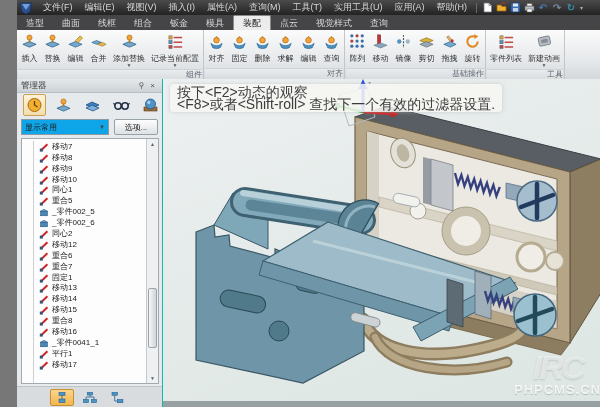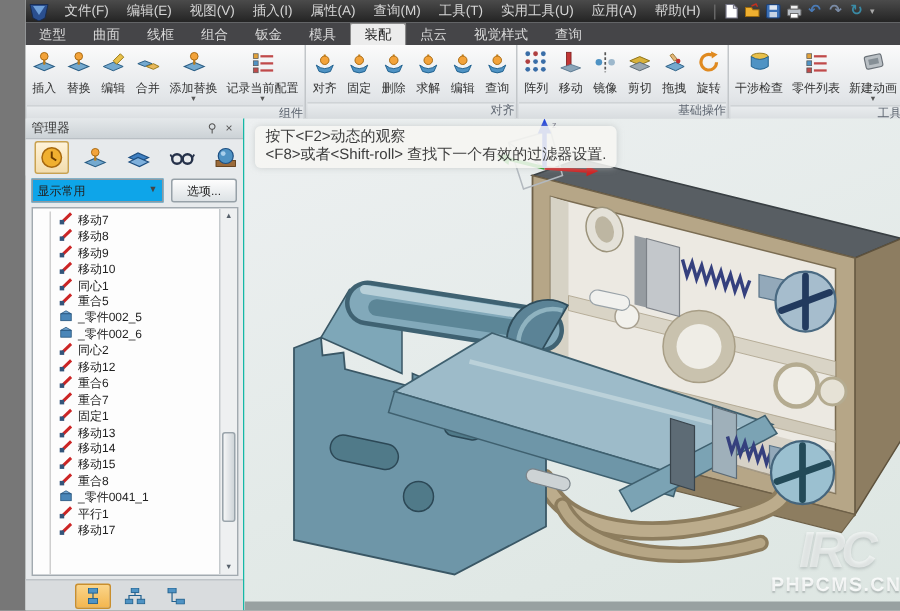--- a/index.html
+++ b/index.html
@@ -19,56 +19,56 @@
   .tabbar{position:absolute;left:0;top:15px;width:600px;height:15px;background:#454548;display:flex;align-items:flex-end;color:#d9d9d9;font-size:9px;}
   .rtab{padding:1px 9px 1px 9px;line-height:12px;cursor:default;}
   .rtab.active{background:#ececec;color:#1a1a1a;border-radius:2px 2px 0 0;border:1px solid #8a8a8a;border-bottom:none;}
   
   .ribbon{position:absolute;left:0;top:30px;width:600px;height:49px;
     background:linear-gradient(#fbfbfb,#e3e6e9 70%,#d3d7da);border-bottom:1px solid #a9adb1;display:flex;}
   .rgroup{display:flex;flex-direction:column;border-right:1px solid #c2c6c9;padding:1px 1px 0 1px;}
   .rbtns{display:flex;flex:1;}
   .rbtn{display:flex;flex-direction:column;align-items:center;justify-content:flex-start;padding:1px 2px 0 2px;cursor:default;border:1px solid transparent;border-radius:2px;}
   .rbtn svg{width:17px;height:17px;}
-  .rlabel{font-size:8px;color:#333;white-space:nowrap;line-height:9px;font-family:Liberation Mono, monospace;}
+  .rlabel{font-size:8px;color:#333;white-space:nowrap;line-height:9px;}
   .rcaret{font-size:5px;color:#555;line-height:5px;}
   .glabel{font-size:8px;color:#5d6570;text-align:right;line-height:10px;background:linear-gradient(#e9ecee,#d8dcdf);border-top:1px solid #cfd3d6;}
   
   .panel{position:absolute;left:0;top:79px;width:145px;height:328px;background:#e7eaec;border-right:1px solid #14b8a6;display:flex;flex-direction:column;}
   .ptitle{height:13px;display:flex;align-items:center;background:linear-gradient(#e4e8ea,#ccd2d6);font-size:8.5px;color:#333;padding:0 4px;border-bottom:1px solid #b9bfc4;}
   .ptitle .sp{flex:1;}
   .pico{font-size:8px;color:#555;padding:0 3px;cursor:default;}
   .ptools{height:24px;display:flex;align-items:center;gap:6px;padding-left:6px;background:#e7eaec;}
   .ptool{width:21px;height:20px;display:flex;align-items:center;justify-content:center;border:1px solid transparent;border-radius:2px;}
   .ptool.sel{border-color:#caa24f;background:linear-gradient(#fff3d8,#f3ddae);}
   .ptool svg{width:17px;height:16px;}
   .pfilter{height:20px;display:flex;align-items:center;gap:5px;padding:0 4px;}
   .pselect{flex:1;height:14px;background:#0ea5e9;border:1px solid #8d99a2;display:flex;align-items:center;font-size:8px;color:#222;padding:0 3px;}
   .pselect .sp{flex:1;}
   .pselect .car{font-size:6px;color:#444;}
   .pbtn{width:42px;height:14px;background:linear-gradient(#fdfdfd,#dde2e5);border:1px solid #97a1a8;border-radius:2px;font-size:8px;color:#222;display:flex;align-items:center;justify-content:center;}
   .ptreewrap{flex:1;margin:1px 3px 2px 4px;background:#fdfdfd;border:1px solid #a2aab0;position:relative;overflow:hidden;}
   .ptree{position:absolute;left:0;top:2px;right:11px;bottom:0;
      background:linear-gradient(#cfcfcf,#cfcfcf) no-repeat 11px 0/1px 100%;}
-  .titem{height:10.9px;display:flex;align-items:flex-start;font-size:8px;color:#222;padding-left:6px;white-space:nowrap;}
+  .titem{height:10.9px;display:flex;align-items:flex-end;font-size:8px;color:#222;padding-left:6px;white-space:nowrap;}
   .titem .tic{width:10px;height:9px;margin:0 3px 0 11px;flex:none;}
   .titem .tic svg{width:10px;height:9px;display:block;}
   .vsb{position:absolute;right:0;top:0;bottom:0;width:11px;background:#eef0f1;border-left:1px solid #c5cacd;display:flex;flex-direction:column;align-items:center;font-size:5px;color:#56606a;}
   .vsb .arr{height:10px;display:flex;align-items:center;}
   .vsb .track{flex:1;width:100%;position:relative;}
   .vsb .thumb{position:absolute;left:1px;right:1px;top:62%;height:26%;background:linear-gradient(90deg,#f5f6f7,#cfd5d9);border:1px solid #9aa4ab;border-radius:2px;}
   .pbottom{height:20px;display:flex;align-items:center;justify-content:center;gap:4px;background:#d9dcde;border-top:1px solid #bfc4c8;}
   .pbb{width:22px;height:15px;border:1px solid transparent;border-radius:2px;display:flex;align-items:center;justify-content:center;}
   .pbb.sel{background:linear-gradient(#fbd58a,#f3b64f);border-color:#c98f2e;}
   .pbb svg{width:14px;height:11px;}
   
   .viewport{position:absolute;left:146px;top:79px;width:454px;height:328px;
     background:linear-gradient(160deg,#edf0f1 0%,#e3eae8 55%,#dde6e2 100%);overflow:hidden;}
   .vbottom{position:absolute;left:0;bottom:0;width:100%;height:6px;background:#98a1a1;}
-  .hint{position:absolute;left:7px;top:5px;background:rgba(246,246,243,.88);border-radius:4px;padding:2px 7px;font-size:10px;color:#3c3c3c;line-height:12px;box-shadow:0 0 4px rgba(180,185,185,.6);}
+  .hint{position:absolute;left:7px;top:5px;background:rgba(246,246,243,.88);border-radius:4px;padding:2px 7px;font-size:14px;color:#3c3c3c;line-height:12px;box-shadow:0 0 4px rgba(180,185,185,.6);}
   .wm{position:absolute;right:16px;bottom:10px;text-align:center;color:rgba(255,255,255,.8);}
   .wmlogo{font-size:34px;font-weight:bold;font-style:italic;letter-spacing:-3px;color:rgba(255,255,255,.5);line-height:30px;text-shadow:0 1px 2px rgba(150,160,160,.45);}
   .wmtext{font-size:13px;font-weight:bold;letter-spacing:1px;text-shadow:0 1px 1px rgba(140,150,150,.55);}
   svg.model{position:absolute;left:0;top:0;}
 </style>
 </head>
 <body>
 
 <div id="app">
 
@@ -308,27 +308,20 @@
               </svg></span>
             <span class="rlabel">旋转</span>
           </div>
         </div>
         <div class="glabel">基础操作</div>
       </div>
       <div class="rgroup">
         <div class="rbtns">
           <div class="rbtn">
             <span><svg viewBox="0 0 18 18">
-                <ellipse cx="9" cy="5" rx="6" ry="2.4" fill="#e8c04a" stroke="#9a7a1a" stroke-width=".7"></ellipse>
-                <path d="M3 5v7q6 4 12 0V5q-6 4-12 0z" fill="#4f93c4" stroke="#21618f" stroke-width=".7"></path>
-              </svg></span>
-            <span class="rlabel">干涉检查</span>
-          </div>
-          <div class="rbtn">
-            <span><svg viewBox="0 0 18 18">
                 <rect x="2" y="3" width="3.4" height="3.4" fill="#e2a23a" stroke="#555" stroke-width=".5"></rect>
                 <rect x="2" y="8" width="3.4" height="3.4" fill="#4f93c4" stroke="#555" stroke-width=".5"></rect>
                 <rect x="2" y="13" width="3.4" height="3.4" fill="#c04a4a" stroke="#555" stroke-width=".5"></rect>
                 <rect x="7" y="4" width="9" height="1.6" fill="#c04a4a"></rect>
                 <rect x="7" y="9" width="9" height="1.6" fill="#c04a4a"></rect>
                 <rect x="7" y="14" width="9" height="1.6" fill="#c04a4a"></rect>
               </svg></span>
             <span class="rlabel">零件列表</span>
           </div>
           <div class="rbtn">
@@ -541,20 +534,29 @@
             <span>移动15</span>
           </div>
           <div class="titem">
             <span class="tic">
               <svg viewBox="0 0 10 9">
                 <line x1="2.2" y1="7.2" x2="8.4" y2="1.2" stroke="#cc2525" stroke-width="2"></line>
                 <rect x="0.8" y="5.6" width="3" height="3" fill="#33557a"></rect>
               </svg>
             </span>
             <span>重合8</span>
+          </div>
+          <div class="titem">
+            <span class="tic">
+              <svg viewBox="0 0 10 9">
+                <line x1="2.2" y1="7.2" x2="8.4" y2="1.2" stroke="#cc2525" stroke-width="2"></line>
+                <rect x="0.8" y="5.6" width="3" height="3" fill="#33557a"></rect>
+              </svg>
+            </span>
+            <span>移动16</span>
           </div>
           <div class="titem">
             <span class="tic">
               <svg viewBox="0 0 10 9">
                 <path d="M1.5 3.2L5 1.2l3.5 2z" fill="#77aad4" stroke="#1f4e77" stroke-width=".5"></path>
                 <rect x="1.5" y="3.2" width="7" height="4.6" fill="#4a86b8" stroke="#1f4e77" stroke-width=".5"></rect>
               </svg>
             </span>
             <span>_零件0041_1</span>
           </div>

